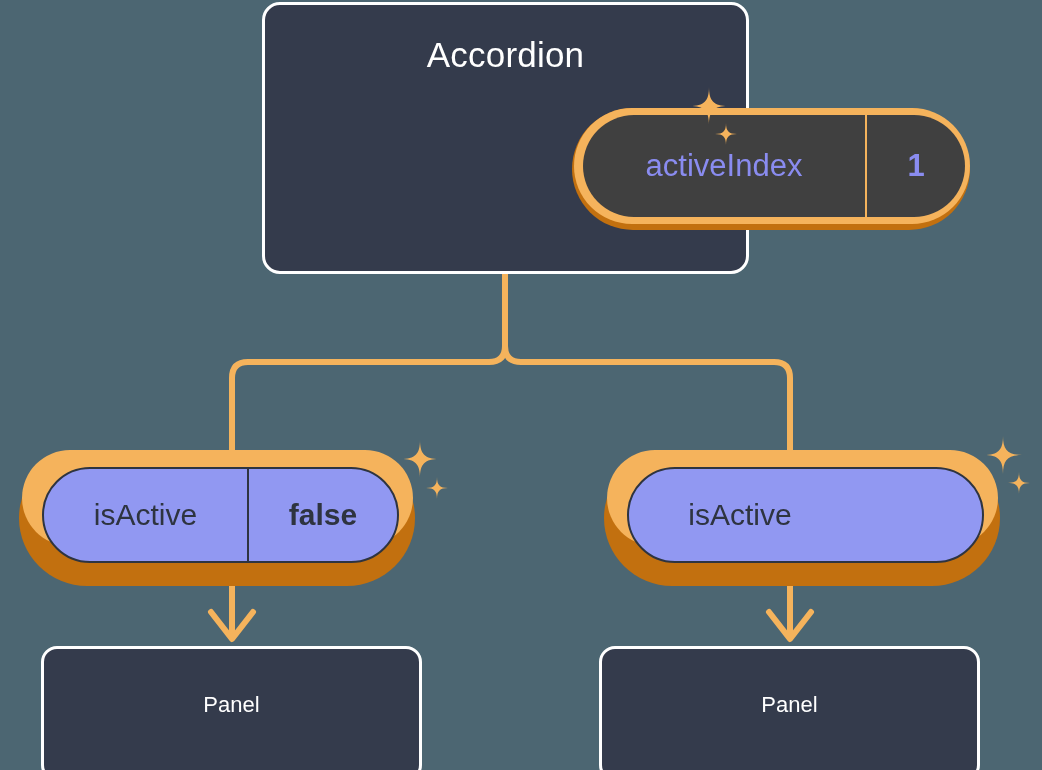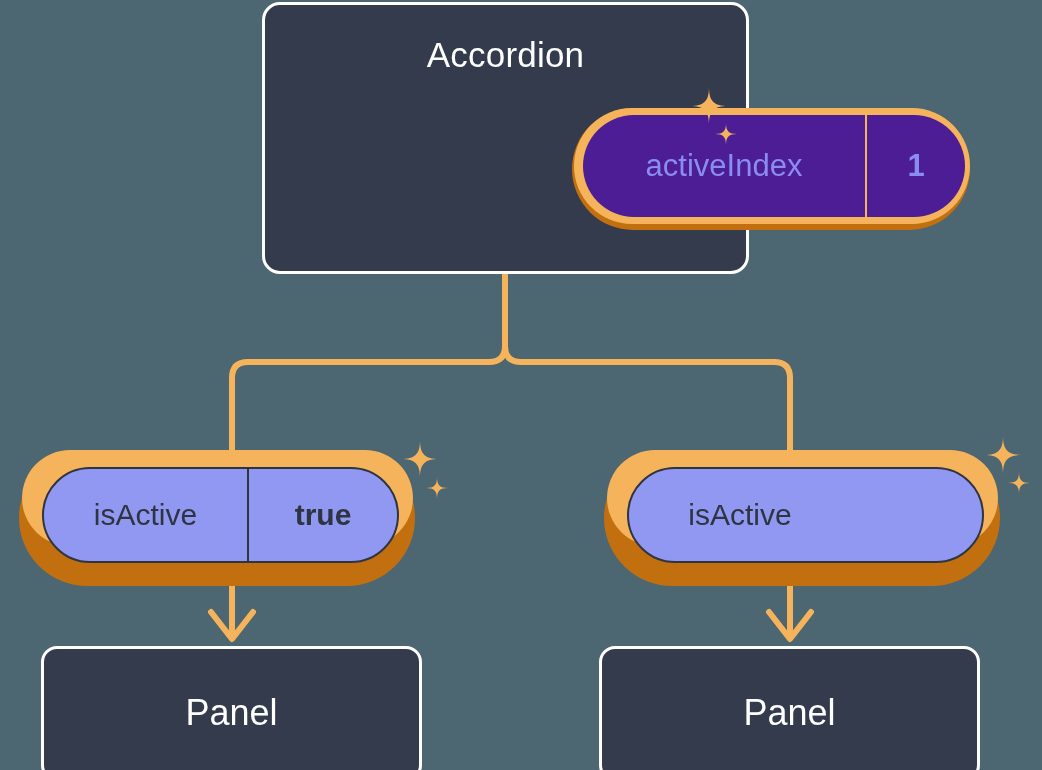--- a/index.html
+++ b/index.html
@@ -67,21 +67,21 @@
   }
   #panel-left  { left: 41px;  top: 646px; }
   #panel-right { left: 599px; top: 646px; }
   .panel-label {
     position: absolute;
     left: 0;
     top: 43px;
     width: 100%;
     text-align: center;
     color: #ffffff;
-    font-size: 36px;
+    font-size: 22px;
     font-weight: 400;
   }
 
   
   
   .pill-outer {
     position: absolute;
     border-radius: 999px;
     background: #c2700f;
   }
@@ -105,21 +105,21 @@
     box-sizing: border-box;
   }
   .pill-key { font-weight: 400; }
   .pill-val { font-weight: 700; }
 
   
   #pill-activeindex-outer { left: 307px; top: 103px; width: 398px; height: 122px; }
   #pill-activeindex-mid   { left: 2px;  top: 0px;  width: 396px; height: 116px; }
   #pill-activeindex-inner {
     left: 9px; top: 7px; width: 382px; height: 102px;
-    background: #4c1d95;
+    background: #404040;
   }
   #pill-activeindex-inner .pill-key {
     width: 284px;
     color: #8a8cf0;
     font-size: 31px;
     border-right: 2px solid #f5b35c;
   }
   #pill-activeindex-inner .pill-val {
     width: 98px;
     color: #8a8cf0;
@@ -195,21 +195,21 @@
           <div class="pill-cell pill-val">1</div>
         </div>
       </div>
     </div>
   </div>
 
   <div class="pill-outer pill-bool-outer" id="pill-isactive-false-outer">
     <div class="pill-mid pill-bool-mid">
       <div class="pill-inner pill-bool-inner" id="pill-isactive-false-inner">
         <div class="pill-cell pill-key">isActive</div>
-        <div class="pill-cell pill-val">true</div>
+        <div class="pill-cell pill-val">false</div>
       </div>
     </div>
   </div>
 
   <div class="pill-outer pill-bool-outer" id="pill-isactive-true-outer">
     <div class="pill-mid pill-bool-mid">
       <div class="pill-inner pill-bool-inner" id="pill-isactive-true-inner">
         <div class="pill-cell pill-key">isActive</div>
       </div>
     </div>

